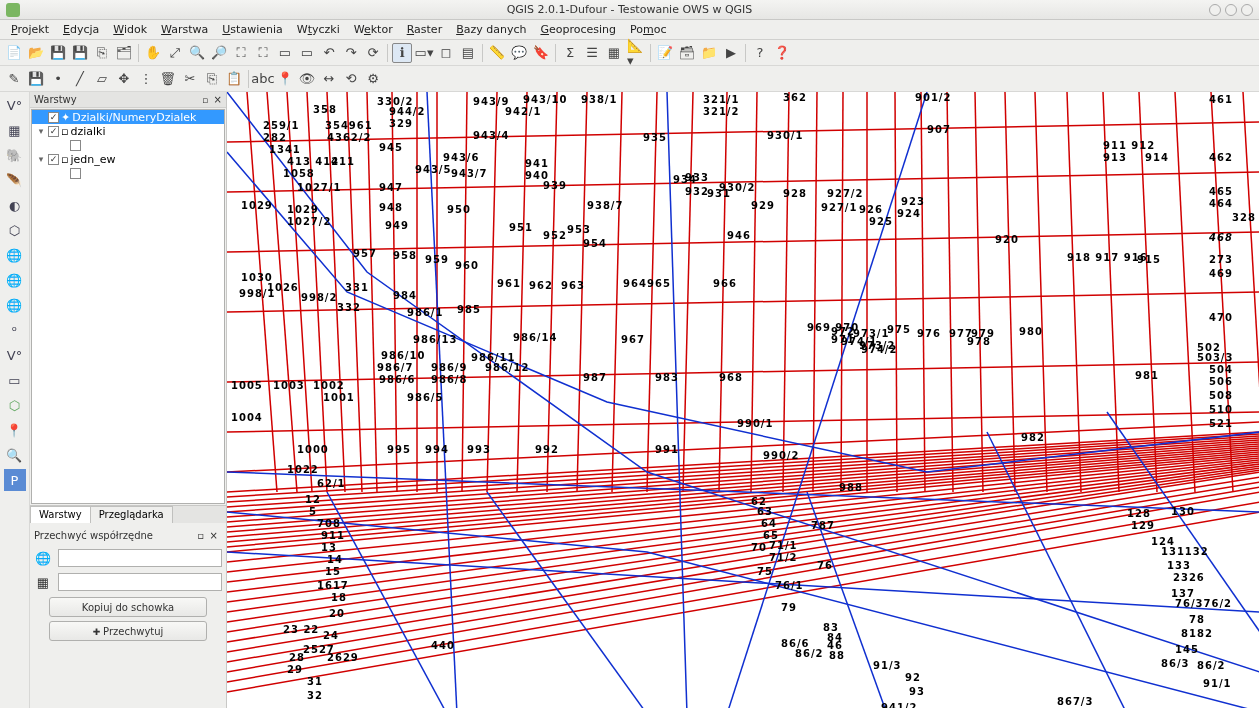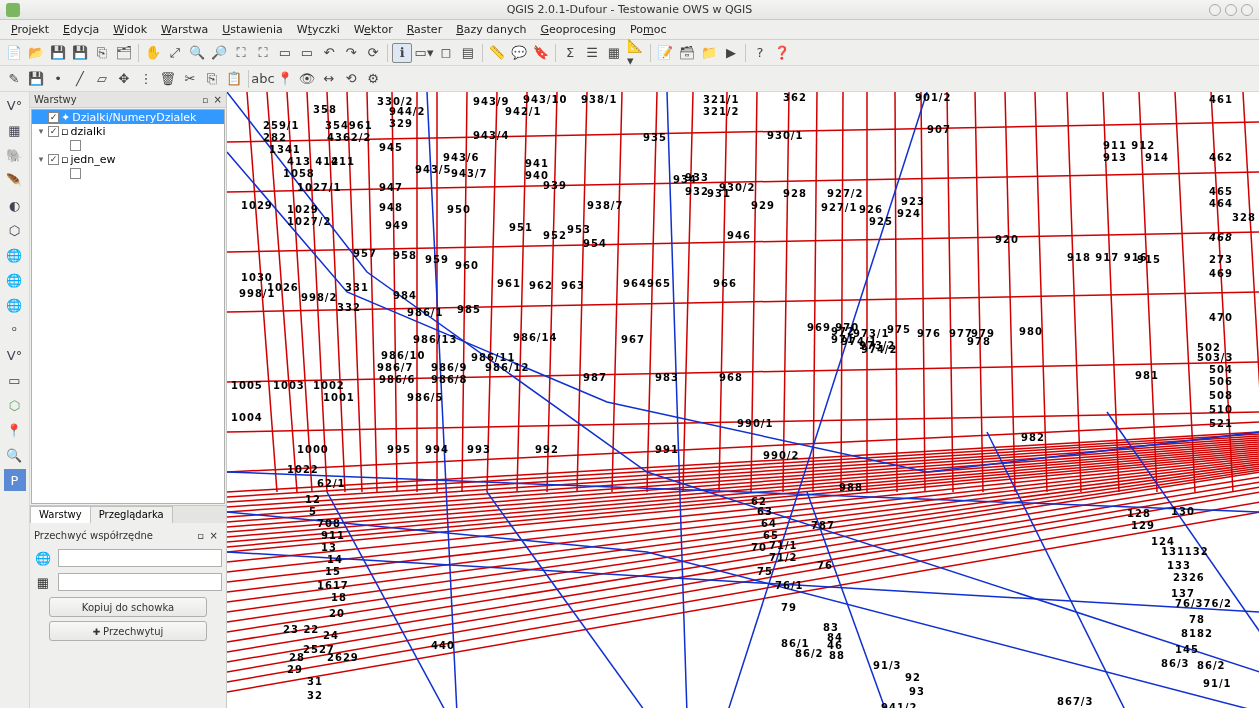--- a/index.html
+++ b/index.html
@@ -435,21 +435,21 @@
         <div class="lbl" style="left: 534px; top: 426px;">64</div>
         <div class="lbl" style="left: 536px; top: 438px;">65</div>
         <div class="lbl" style="left: 542px; top: 448px;">71/1</div>
         <div class="lbl" style="left: 524px; top: 450px;">70</div>
         <div class="lbl" style="left: 542px; top: 460px;">71/2</div>
         <div class="lbl" style="left: 530px; top: 474px;">75</div>
         <div class="lbl" style="left: 548px; top: 488px;">76/1</div>
         <div class="lbl" style="left: 524px; top: 510px; margin-left: 30px;">79</div>
         <div class="lbl" style="left: 596px; top: 530px;">83</div>
         <div class="lbl" style="left: 600px; top: 540px;">84</div>
-        <div class="lbl" style="left: 554px; top: 546px;">86/1</div>
+        <div class="lbl" style="left: 554px; top: 546px;">86/6</div>
         <div class="lbl" style="left: 600px; top: 548px;">46</div>
         <div class="lbl" style="left: 602px; top: 558px;">88</div>
         <div class="lbl" style="left: 646px; top: 568px;">91/3</div>
         <div class="lbl" style="left: 590px; top: 468px;">76</div>
         <div class="lbl" style="left: 584px; top: 428px;">787</div>
         <div class="lbl" style="left: 568px; top: 556px;">86/2</div>
         <div class="lbl" style="left: 524px; top: 108px;">929</div>
         <div class="lbl" style="left: 600px; top: 96px;">927/2</div>
         <div class="lbl" style="left: 594px; top: 110px;">927/1</div>
         <div class="lbl" style="left: 556px; top: 96px;">928</div>

